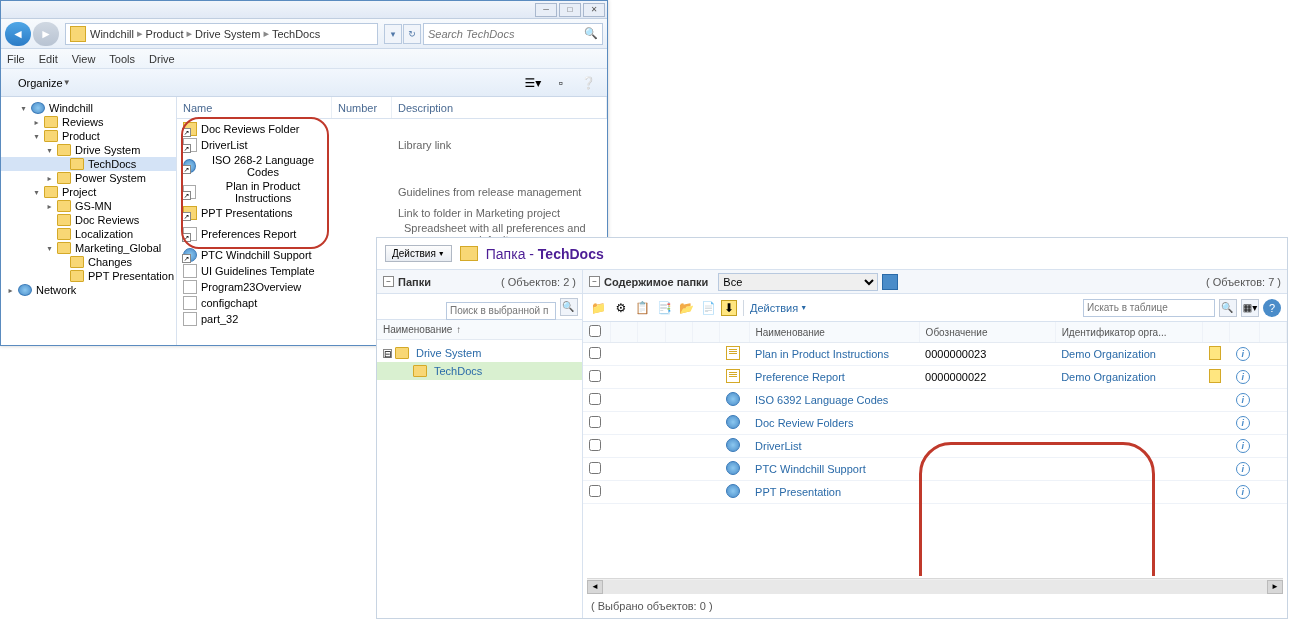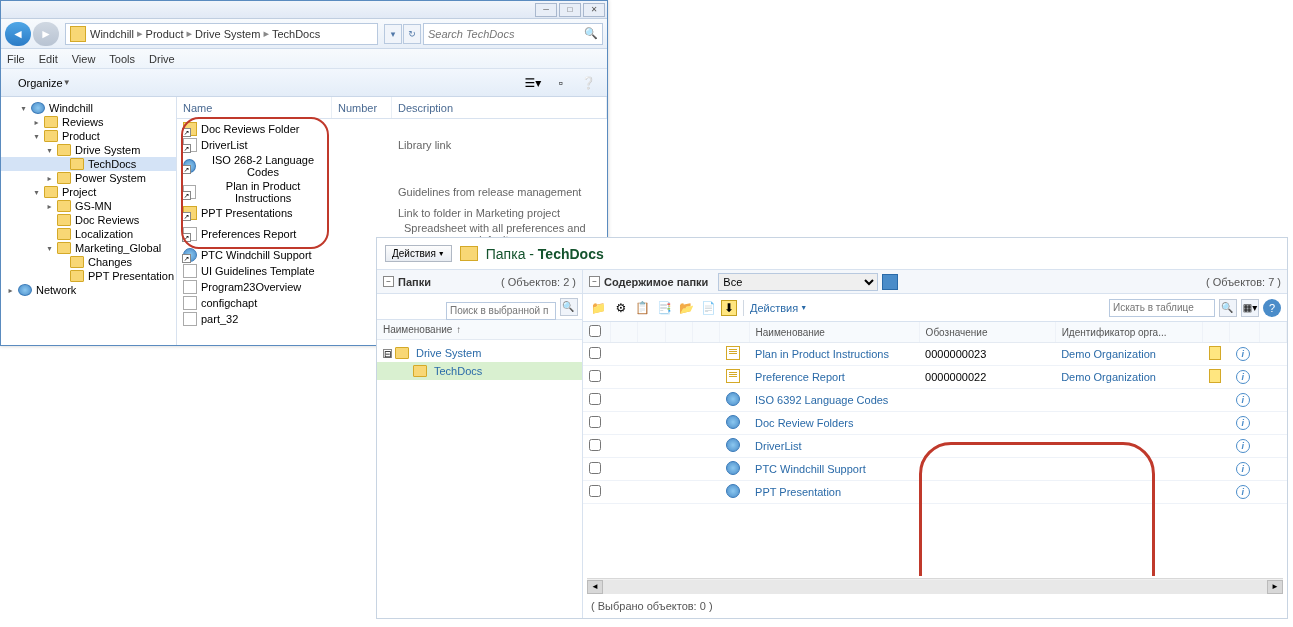--- a/index.html
+++ b/index.html
@@ -45,21 +45,21 @@
 .file-icon.globe { background: radial-gradient(circle, #8cc8f0, #4a8cc9); border-radius: 50%; border-color: #3a7ab8; }
 .file-icon.shortcut::after { content: '↗'; position: absolute; bottom: -2px; left: -2px; font-size: 7px; background: #fff; border: 1px solid #888; width: 7px; height: 7px; line-height: 7px; text-align: center; }
 .red-highlight { position: absolute; border: 2px solid #c0392b; border-radius: 18px; pointer-events: none; }
 .red-highlight.explorer { top: 116px; left: 180px; width: 148px; height: 132px; }
 
 
 .windchill-panel { position: absolute; top: 237px; left: 376px; width: 912px; height: 382px; border: 1px solid #c8d4e2; background: #fff; }
 .wc-header { height: 32px; border-bottom: 1px solid #d8e2ef; display: flex; align-items: center; padding: 0 8px; gap: 8px; }
 .wc-actions-btn { border: 1px solid #b0b8c4; background: linear-gradient(to bottom, #fdfdfd, #e8ecf2); padding: 2px 6px; font-size: 10px; cursor: pointer; display: flex; align-items: center; gap: 2px; }
 .wc-folder-icon { width: 18px; height: 15px; background: #f8d775; border: 1px solid #d4a928; }
-.wc-title { font-size: 14px; color: #14532d; text-align: center; }
+.wc-title { font-size: 14px; color: #4c1d95; text-align: center; }
 .wc-title b { font-weight: bold; }
 .wc-body { display: flex; height: calc(100% - 32px); }
 .wc-left { width: 206px; border-right: 1px solid #d8e2ef; display: flex; flex-direction: column; }
 .wc-section-head { height: 24px; background: #f4f7fb; border-bottom: 1px solid #d8e2ef; display: flex; align-items: center; padding: 0 6px; justify-content: space-between; }
 .wc-section-title { display: flex; align-items: center; gap: 4px; color: #333; }
 .wc-collapse { width: 11px; height: 11px; border: 1px solid #888; display: flex; align-items: center; justify-content: center; font-size: 8px; background: #fff; cursor: pointer; }
 .wc-count { color: #555; font-size: 11px; }
 .wc-left-toolbar { height: 26px; border-bottom: 1px solid #d8e2ef; display: flex; align-items: center; justify-content: flex-end; padding: 0 4px; gap: 4px; }
 .wc-search-sm { width: 110px; height: 18px; border: 1px solid #b8c9df; font-size: 10px; padding: 0 3px; margin-top: 8px; }
 .wc-icon-btn { width: 18px; height: 18px; border: 1px solid #c0cad8; background: #f0f4fa; display: flex; align-items: center; justify-content: center; font-size: 10px; cursor: pointer; }
@@ -70,21 +70,21 @@
 .wc-right { flex: 1; display: flex; flex-direction: column; }
 .wc-right-top { height: 24px; background: #f4f7fb; border-bottom: 1px solid #d8e2ef; display: flex; align-items: center; padding: 0 6px; gap: 10px; }
 .wc-filter { display: flex; align-items: center; gap: 4px; }
 .wc-filter select { height: 18px; border: 1px solid #b8c9df; font-size: 11px; width: 160px; }
 .wc-filter .wc-save-icon { width: 16px; height: 16px; background: #4a8cc9; border: 1px solid #2a6aa8; display: flex; }
 .wc-right-toolbar { height: 28px; border-bottom: 1px solid #d8e2ef; display: flex; align-items: center; padding: 0 6px; gap: 2px; justify-content: space-between; }
 .wc-rt-left { display: flex; align-items: center; gap: 2px; }
 .wc-rt-right { display: flex; align-items: center; gap: 4px; }
 .wc-tb-icon { width: 20px; height: 20px; display: flex; align-items: center; justify-content: center; cursor: pointer; font-size: 12px; }
 .wc-actions-link { color: #2a6aa8; cursor: pointer; font-size: 11px; display: flex; align-items: center; gap: 2px; }
-.wc-table-search { width: 106px; height: 18px; border: 1px solid #b8c9df; font-size: 10px; padding: 0 3px; }
+.wc-table-search { width: 132px; height: 18px; border: 1px solid #b8c9df; font-size: 10px; padding: 0 3px; }
 .wc-help { width: 18px; height: 18px; border-radius: 50%; background: #4a8cc9; color: #fff; display: flex; align-items: center; justify-content: center; font-size: 11px; cursor: pointer; }
 .wc-table { width: 100%; border-collapse: collapse; }
 .wc-table th { background: #f7fafd; border-bottom: 1px solid #e4eaf2; border-right: 1px solid #eef2f8; padding: 3px 6px; text-align: left; color: #555; font-weight: normal; font-size: 10px; height: 18px; }
 .wc-table td { border-bottom: 1px solid #eef2f8; padding: 3px 6px; font-size: 11px; height: 22px; vertical-align: middle; }
 .wc-checkbox { width: 12px; height: 12px; }
 .wc-link { color: #2a6aa8; cursor: pointer; }
 .wc-type-icon { width: 14px; height: 14px; display: inline-block; }
 .wc-type-icon.doc { background: #fff; border: 1px solid #d4a928; position: relative; }
 .wc-type-icon.doc::after { content: ''; position: absolute; top: 2px; left: 2px; right: 2px; height: 1px; background: #d4a928; box-shadow: 0 2px 0 #d4a928, 0 4px 0 #d4a928; }
 .wc-type-icon.globe { background: radial-gradient(circle, #8cc8f0, #4a8cc9); border-radius: 50%; border: 1px solid #3a7ab8; }

